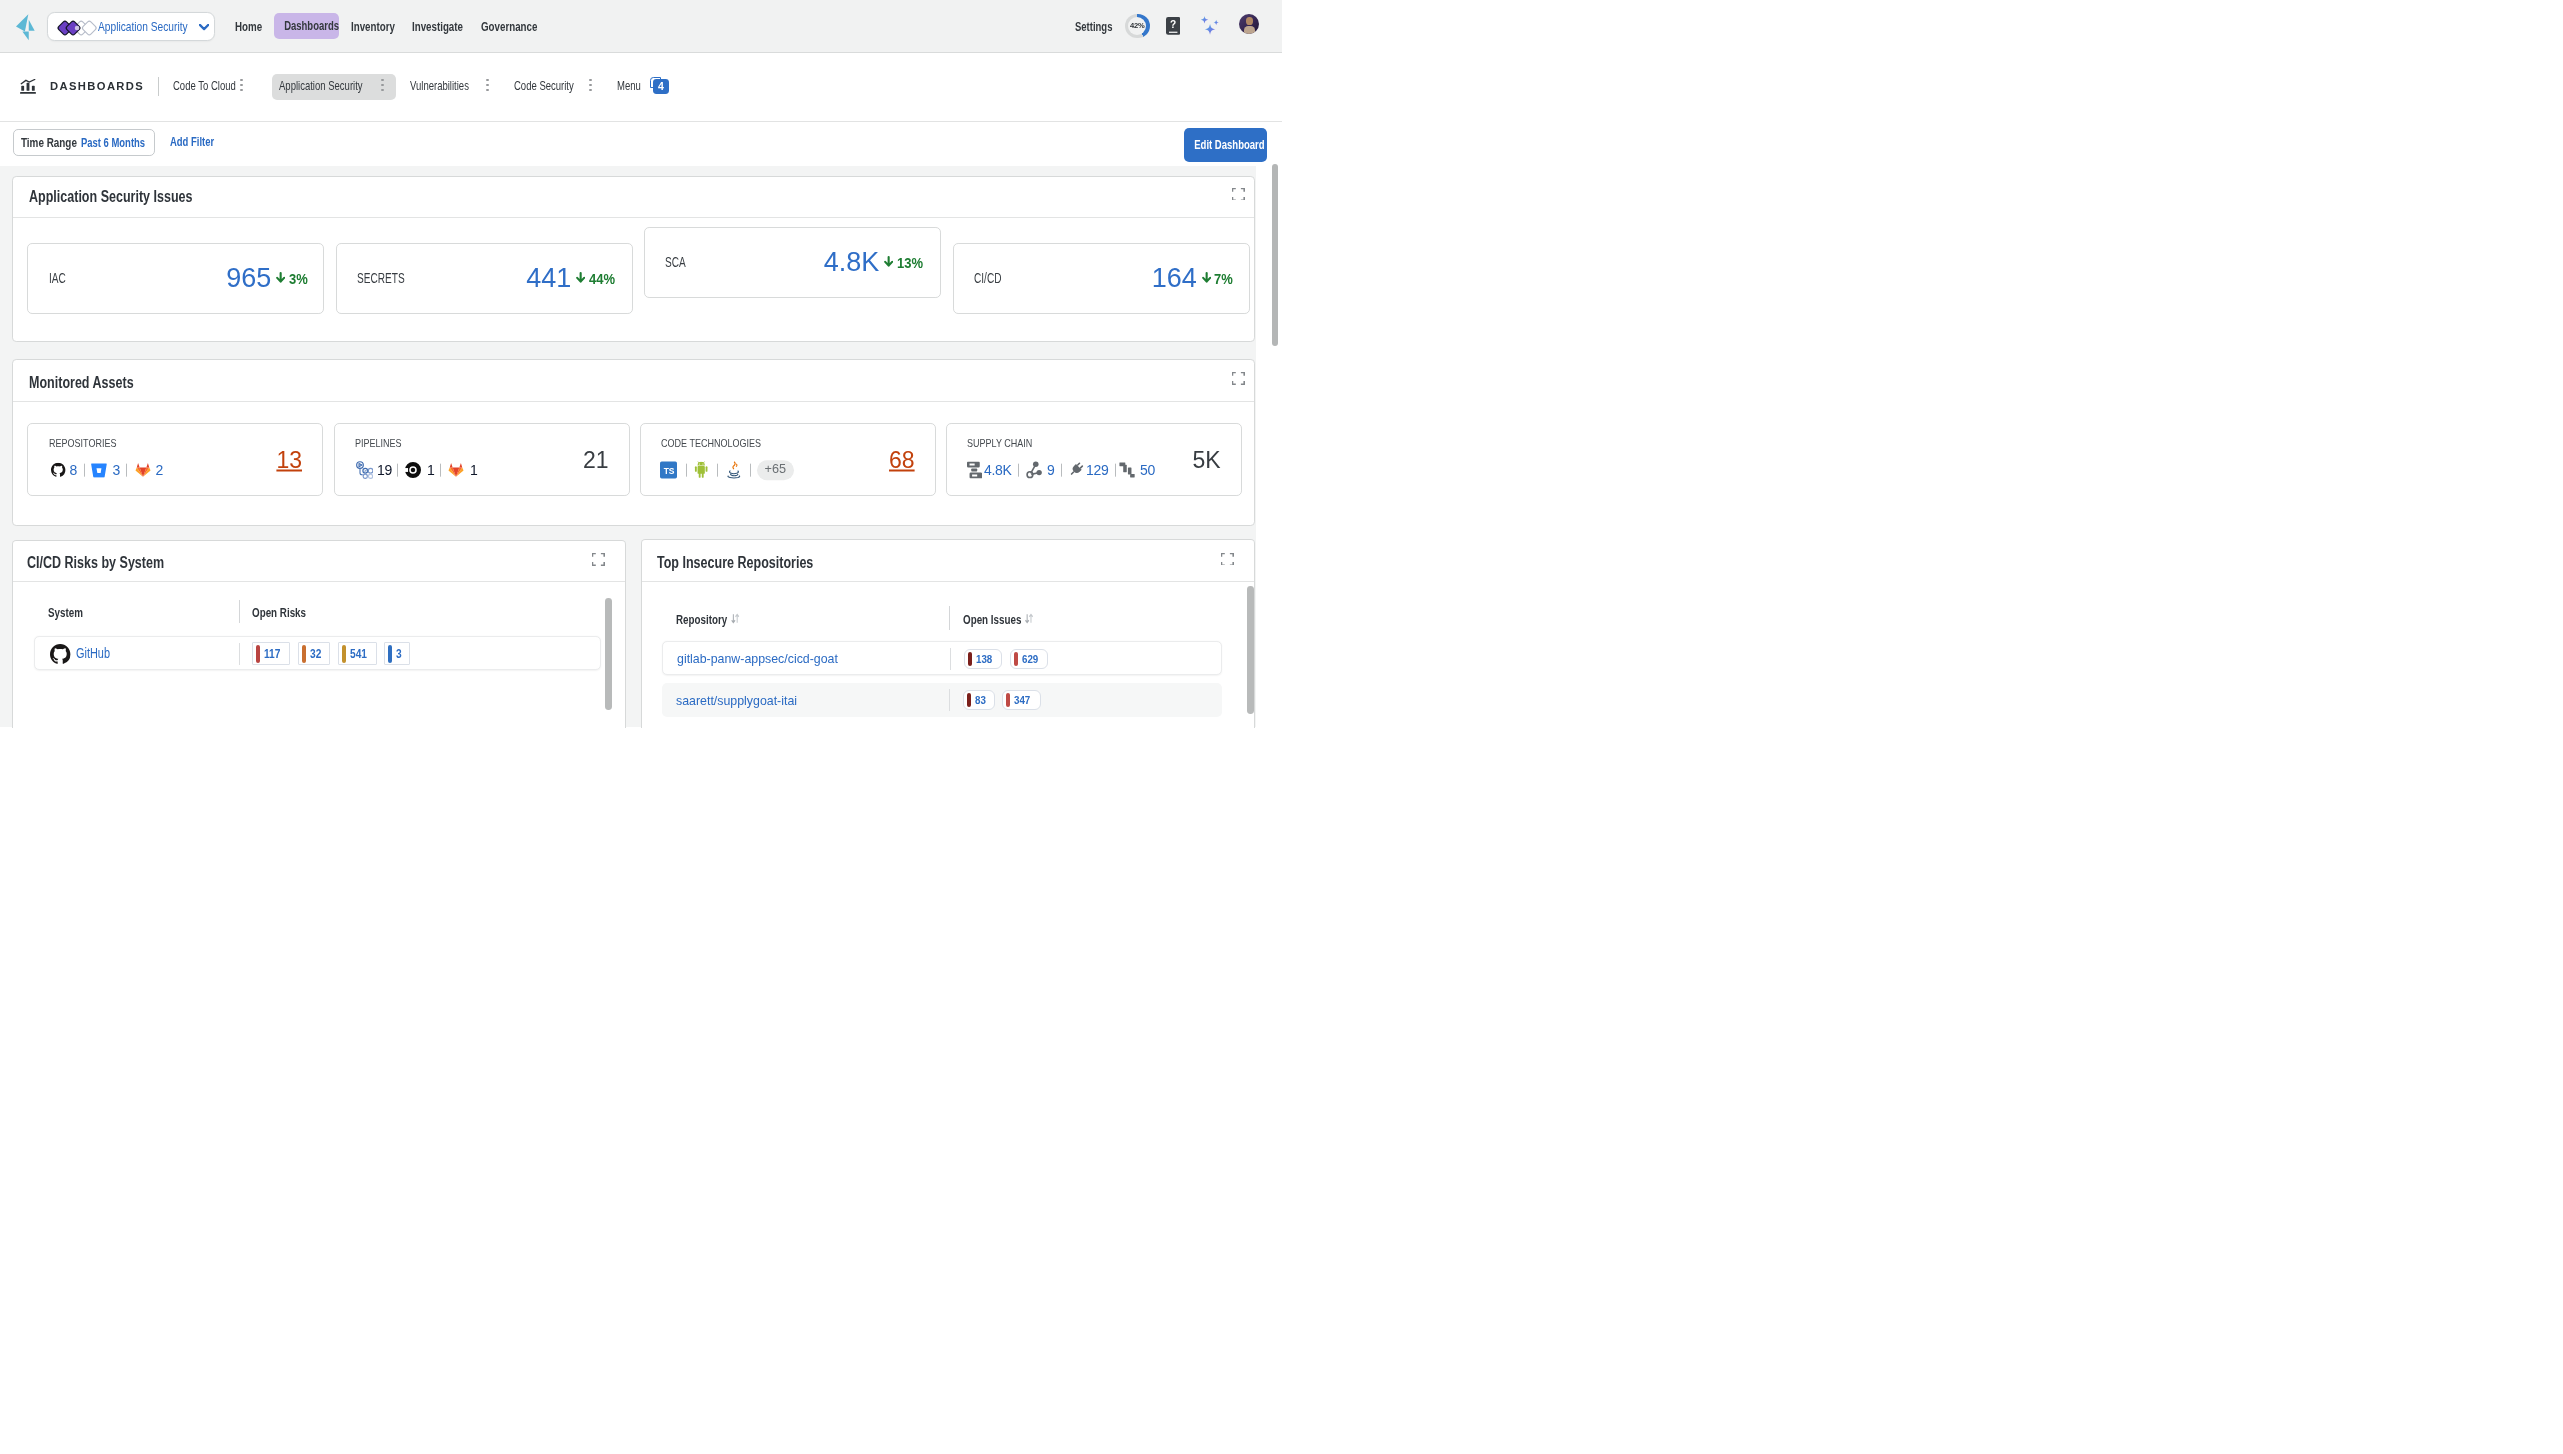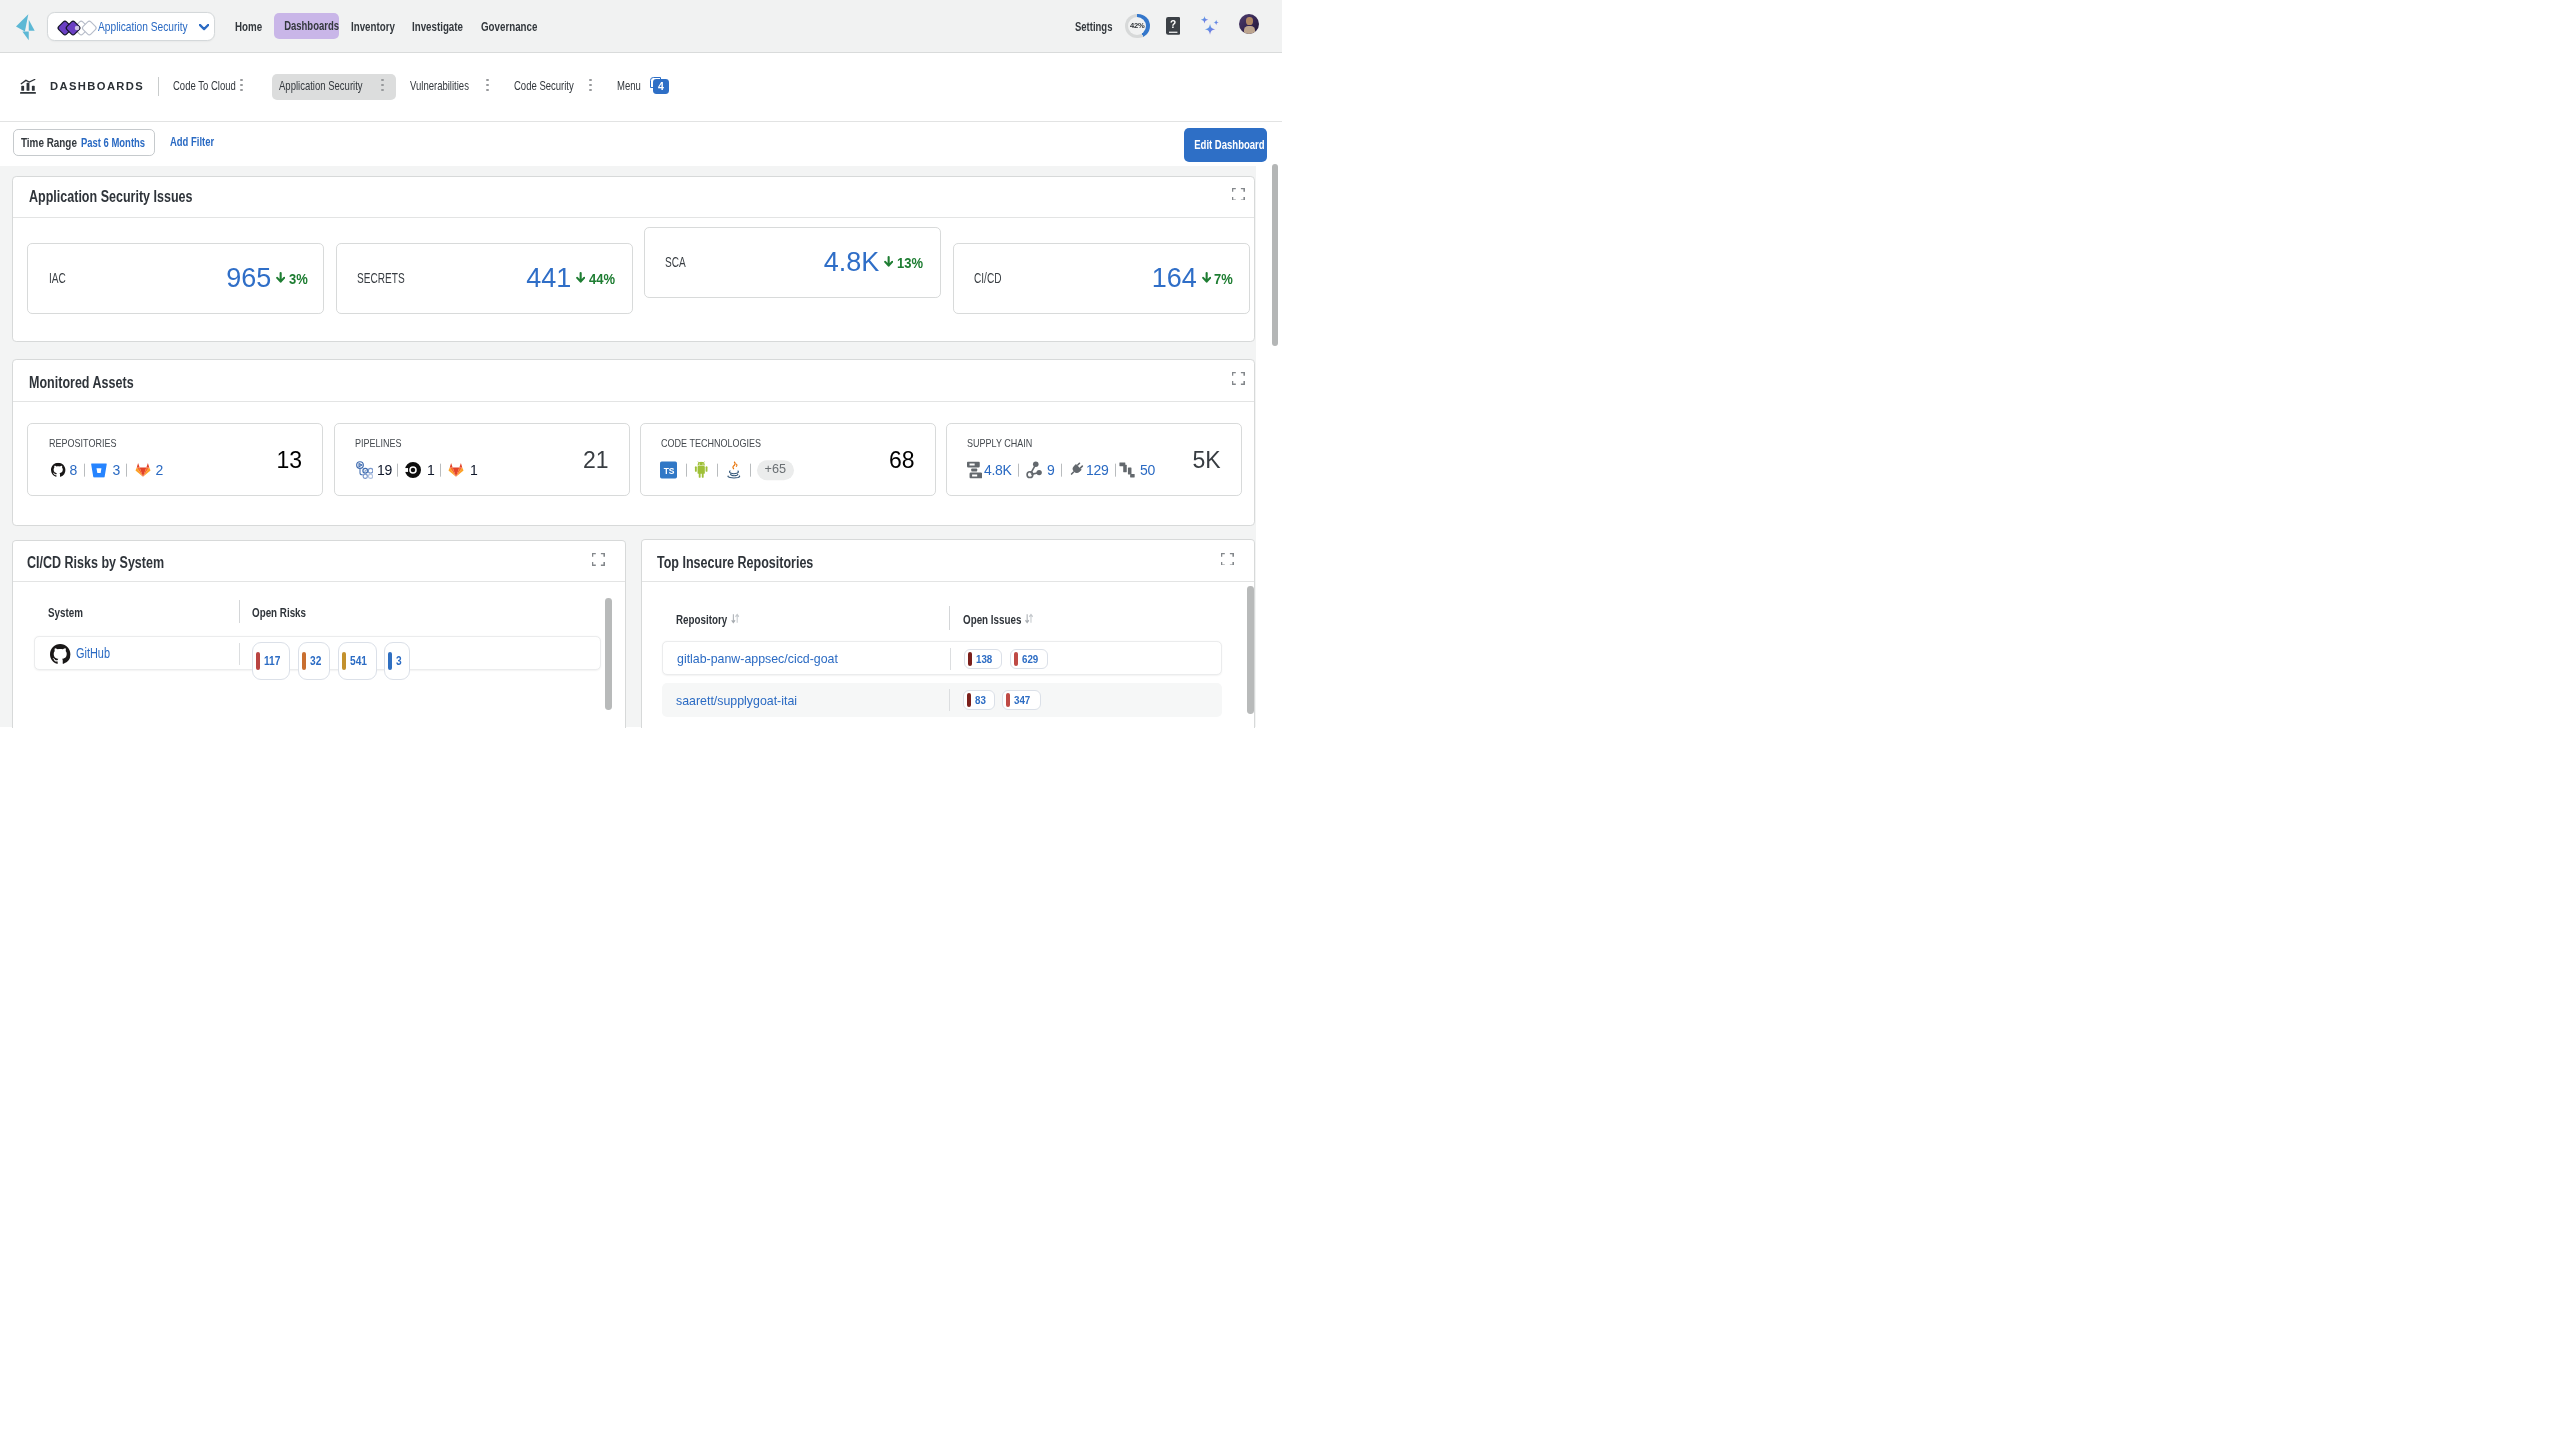--- a/index.html
+++ b/index.html
@@ -57,39 +57,39 @@
 .statbox { position:absolute; border:0.8px solid #d8dada; border-radius:5.1px; }
 .statbox .lbl { position:absolute; left:20.4px; top:50%; transform:translateY(-50%) scaleX(0.72); transform-origin:left center; font-size:14px; color:#383d42;}
 .statbox .grp { position:absolute; right:12.7px; top:50%; transform:translateY(-50%); display:flex; align-items:center; }
 .statbox .val { font-size:27px; color:#2f6ec7; letter-spacing:0; }
 .statbox .arr { margin-left:4.7px; margin-right:3.4px; }
 .statbox .pct { font-size:15.3px; font-weight:700; color:#1e7d32; transform:scaleX(0.85); transform-origin:left center;}
 
 .assetbox { position:absolute; border:0.8px solid #d8dada; border-radius:5.1px; }
 .assetbox .albl { position:absolute; left:20.4px; top:12.7px; font-size:11px; color:#44494e; letter-spacing:0; transform:scaleX(0.82); transform-origin:left center; white-space:nowrap;}
 .assetbox .aval { position:absolute; right:20.4px; top:50%; transform:translateY(-50%); font-size:23px; letter-spacing:0; }
-.aval.blue { color:#000000; } .aval.dark { color:#383d42; }
+.aval.blue { color:#c2410c;text-decoration:underline; } .aval.dark { color:#383d42; }
 .icorow { position:absolute; left:0; top:37px; height:18.7px; width:100%; }
 .icorow > * { position:absolute; top:50%; transform:translateY(-50%); }
 .icorow .num { font-size:14px; letter-spacing:-0.3px; }
 .icorow .num.blue { color:#2a6ac3; } .icorow .num.dark { color:#0f172a; }
 .icorow .div { width:0.8px; height:12.7px; background:#b9bcbe; }
 .pluspill { background:#ebecec; border-radius:10.2px; height:19.5px; padding:0 7.6px; font-size:12.7px; color:#6a6f73; line-height:19.5px; }
 
 .thead { position:absolute; font-size:13px; font-weight:700; color:#2f343a; transform:scaleX(0.755); transform-origin:left center; white-space:nowrap;}
 .sorti { display:inline-block; margin-left:5.1px; }
 .tdiv { position:absolute; width:0.8px; background:#d4d6d8; }
 .trow { position:absolute; border-radius:5.1px; height:34px; }
 .trow.odd { background:#fff; border:0.8px solid #ebeced; box-shadow:0 0.8px 1.7px rgba(0,0,0,.05); }
 .trow.even { background:#f6f7f7; }
 .trow .rlink { position:absolute; top:50%; transform:translateY(-50%) scaleX(0.78); transform-origin:left center; font-size:14px; color:#2a6ac3; white-space:nowrap;}
 .trow .rlink.wide { transform:translateY(-50%) scaleX(0.91); font-size:13.6px; }
 .trow .rdiv { position:absolute; width:0.8px; height:22px; top:6px; background:#dcdee0; }
 .badges { position:absolute; top:5.1px; display:flex; gap:7.6px; }
-.badge { display:flex; align-items:center; height:38px; border:0.8px solid #dbe0e8; border-radius:9px; background:#fff; padding:0 6px 0 3px; }
+.badge { display:flex; align-items:center; height:23px; border:0.8px solid #dbe0e8; border-radius:1px; background:#fff; padding:0 6px 0 3px; }
 .badge.sm { height:20px; border-radius:6px; }
 .badge.sm .bar { height:13.6px; }
 .badge.sm .bn { font-size:11.5px; }
 .badge .bar { width:3.8px; height:18px; border-radius:2.5px; margin-right:4.2px; }
 .badge .bn { font-size:12px; font-weight:700; color:#2c6cc4; transform:scaleX(0.85); transform-origin:left center;}
 .bar.red { background:#b94441; } .bar.orange { background:#c96f30; } .bar.amber { background:#c3912d; }
 .bar.blue { background:#2f6fc1; } .bar.dred { background:#7b201c; } .bar.lred { background:#bf4a45; }
 .ithumb { position:absolute; width:6.5px; background:#b8baba; border-radius:3.4px; }
 </style>
 </head>

